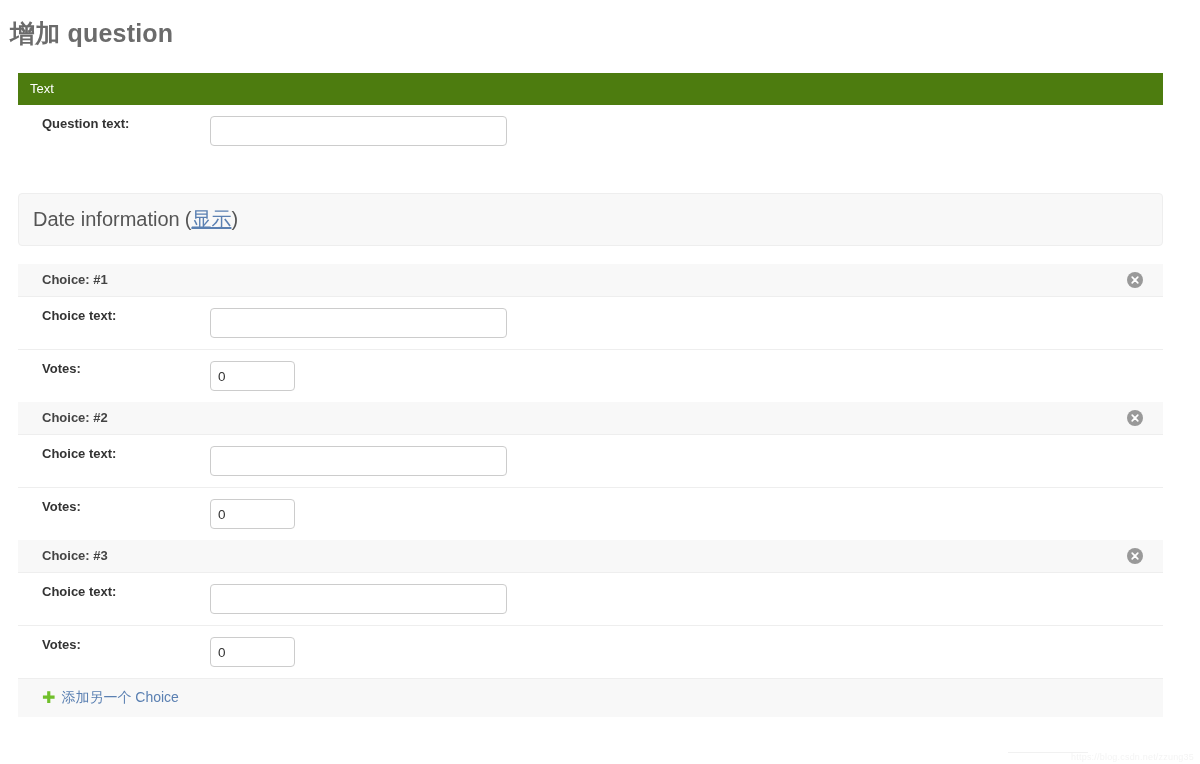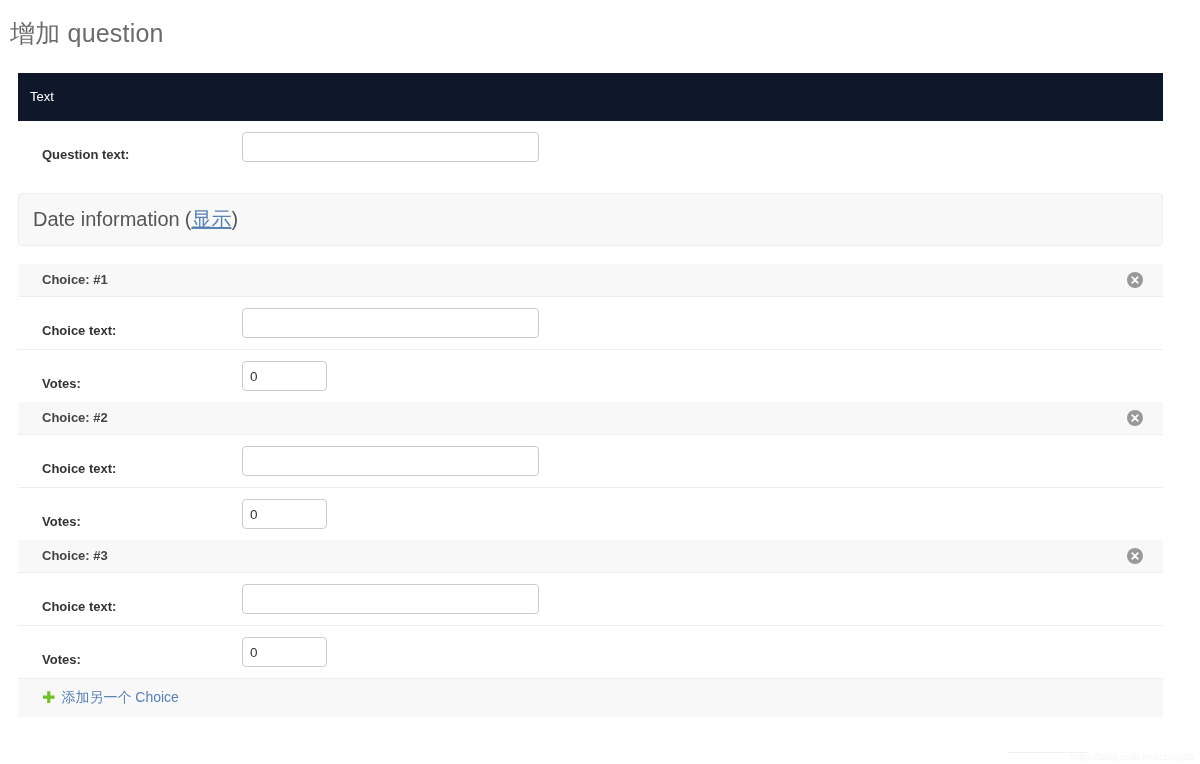--- a/index.html
+++ b/index.html
@@ -18,59 +18,58 @@
   }
 
   .page { position: relative; width: 1200px; height: 764px; }
 
   
   .page-title {
     position: absolute;
     left: 10px;
     top: 14px;
     font-size: 25px;
-    font-weight: 400;
+    font-weight: 700;
     color: #6b6b6b;
     letter-spacing: 0.2px;
     line-height: 38px;
     margin: 0;
   }
 
   
   .module {
     position: absolute;
     left: 18px;
     width: 1145px;
     background: #ffffff;
   }
 
   .module-header {
-    background: #0f172a;
+    background: #4d7c0f;
     color: #ffffff;
     font-size: 13px;
     font-weight: 400;
-    padding: 16px 12px;
+    padding: 8px 12px;
     margin: 0;
     line-height: 16px;
   }
   .module-header.caps {
     text-transform: uppercase;
     letter-spacing: 0.5px;
     font-size: 12.5px;
   }
 
   
   .form-row {
     display: flex;
-    align-items: flex-end;
+    align-items: flex-start;
     border-bottom: 1px solid #eeeeee;
     padding: 11px 12px;
     box-sizing: border-box;
     background: #fff;
-    gap: 32px;
   }
   .form-row:last-child { border-bottom: none; }
 
   .row-label {
     width: 180px;
     flex: 0 0 180px;
     font-weight: bold;
     font-size: 13px;
     color: #333;
     padding-left: 12px;

